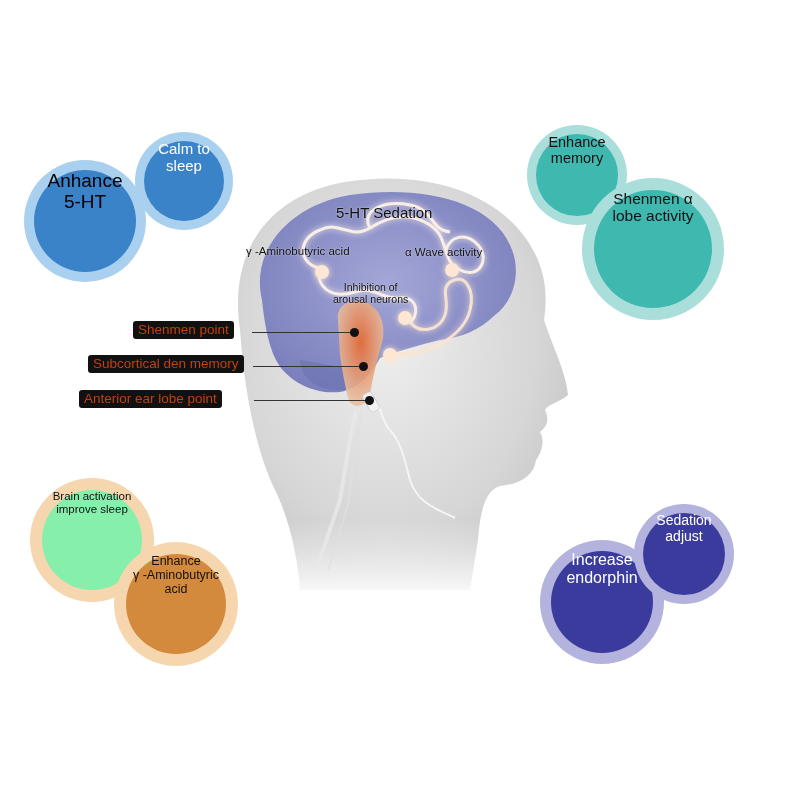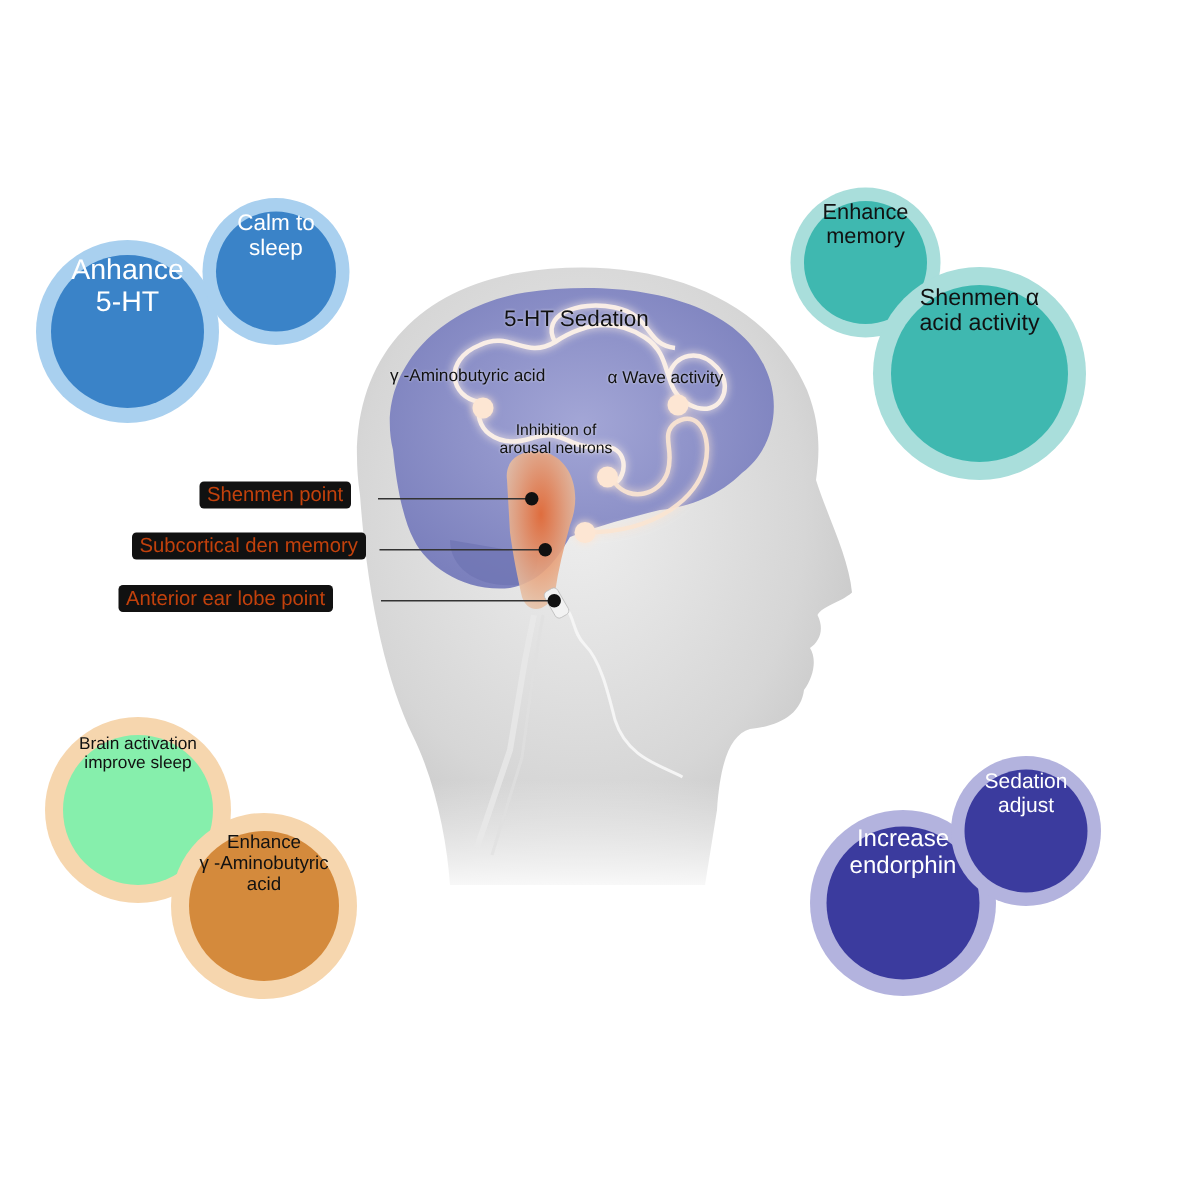--- a/index.html
+++ b/index.html
@@ -67,41 +67,41 @@
   <path d="M338,320 C336,305 350,298 365,302 C382,308 388,330 380,350 C376,365 372,380 370,395 C365,408 352,410 348,398 C345,385 342,370 340,355 Z" fill="url(#earG)" opacity="0.9"></path>
 
   <path d="M372,400 C385,410 380,420 390,430 C400,440 405,460 410,480 C418,505 440,510 455,518" fill="none" stroke="#f5f5f5" stroke-width="2"></path>
   <rect x="366" y="392" width="10" height="20" rx="3" transform="rotate(-30 371 402)" fill="#f2f2f2" stroke="#bbb" stroke-width="0.5"></rect>
 
   <path d="M356,410 L350,440 L340,500 L318,565" fill="none" stroke="#e9e9e9" stroke-width="4" opacity="0.8"></path>
   <path d="M362,410 L356,445 L348,505 L328,570" fill="none" stroke="#e0e0e0" stroke-width="2" opacity="0.7"></path>
 </svg>
 
 <div class="brain-label" style="left:336px;top:204px;font-size:15px;">5-HT Sedation</div>
-<div class="brain-label" style="left:260px;top:245px;">γ -Aminobutyric acid</div>
+<div class="brain-label" style="left:246px;top:245px;">γ -Aminobutyric acid</div>
 <div class="brain-label" style="left:405px;top:246px;">α Wave activity</div>
 <div class="brain-label" style="left:333px;top:281px;font-size:10.5px;text-align:center;line-height:1.15;">
   <span style="display:block">Inhibition of</span>
   <span style="display:block">arousal neurons</span>
 </div>
 
 <div class="tag" style="left:133px;top:321px;">Shenmen point</div>
 <div class="line" style="left:252px;top:332px;width:100px;"></div>
 <div class="dot" style="left:350px;top:328px;"></div>
 
 <div class="tag" style="left:88px;top:355px;">Subcortical den memory</div>
 <div class="line" style="left:253px;top:366px;width:108px;"></div>
 <div class="dot" style="left:359px;top:362px;"></div>
 
 <div class="tag" style="left:79px;top:390px;text-align:center;">Anterior ear lobe point</div>
 <div class="line" style="left:254px;top:400px;width:112px;"></div>
 <div class="dot" style="left:365px;top:396px;"></div>
 
 <div class="bubble" style="left:24px;top:160px;width:122px;height:122px;background:#a9d0ef;padding:10px;">
-  <div class="inner" style="background:#3a83c8;color:#ffffff;font-size:19px;">
+  <div class="inner" style="background:#3a83c8;color:#000000;font-size:19px;">
     <div>
         <span>Anhance</span>
         <span>5-HT</span>
       </div>
   </div>
 </div>
 <div class="bubble" style="left:135px;top:132px;width:98px;height:98px;background:#a9d0ef;padding:9px;">
   <div class="inner" style="background:#3a83c8;color:#fff;font-size:15px;">
     <div>
         <span>Calm to</span>
@@ -115,21 +115,21 @@
     <div>
         <span>Enhance</span>
         <span>memory</span>
       </div>
   </div>
 </div>
 <div class="bubble" style="left:582px;top:178px;width:142px;height:142px;background:#a9dedb;padding:12px;">
   <div class="inner" style="background:#3fb8b0;color:#111;font-size:15.5px;">
     <div>
         <span>Shenmen α</span>
-        <span>acid activity</span>
+        <span>lobe activity</span>
       </div>
   </div>
 </div>
 
 <div class="bubble" style="left:30px;top:478px;width:124px;height:124px;background:#f6d6ae;padding:12px;">
   <div class="inner" style="background:#86efac;color:#111;font-size:11.5px;">
     <div>
         <span>Brain activation</span>
         <span>improve sleep</span>
       </div>

